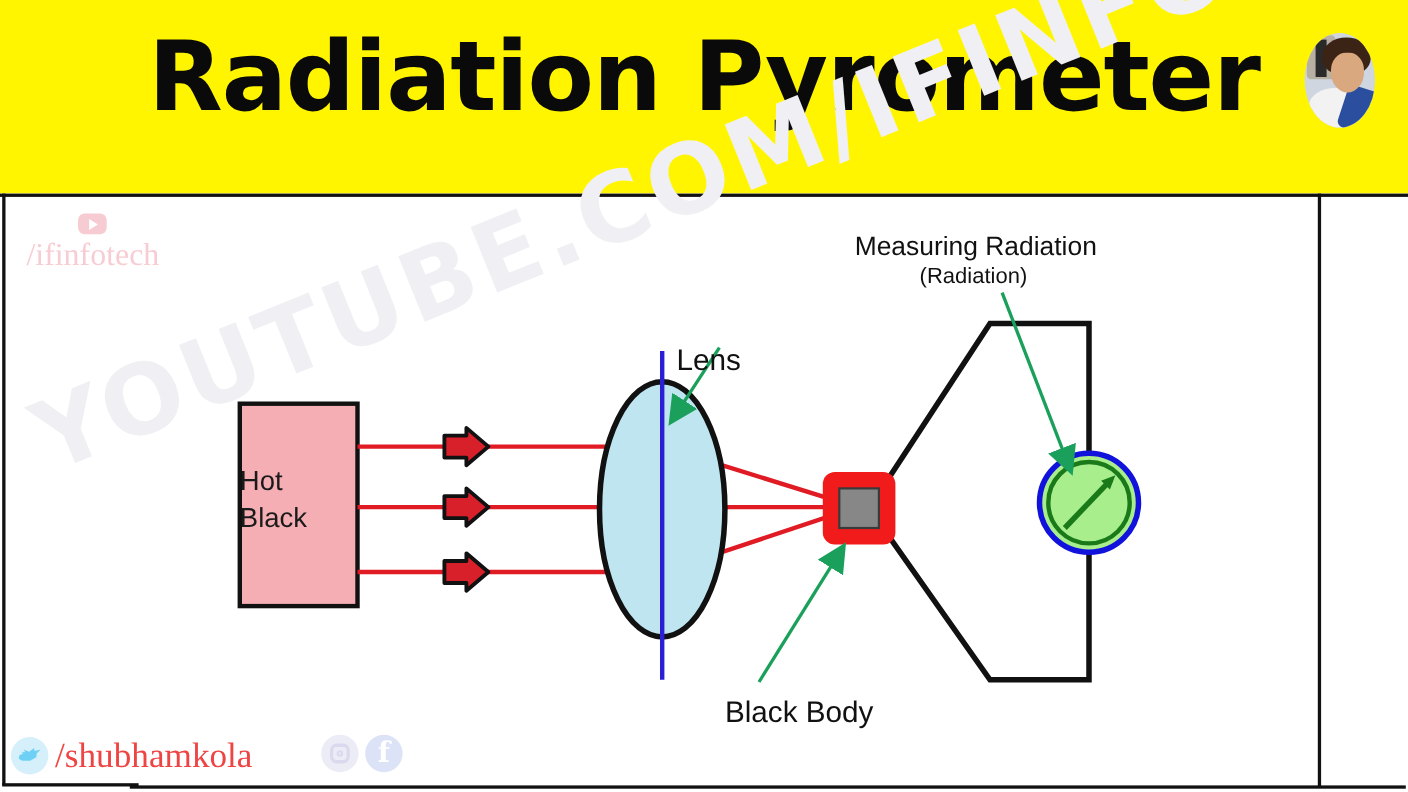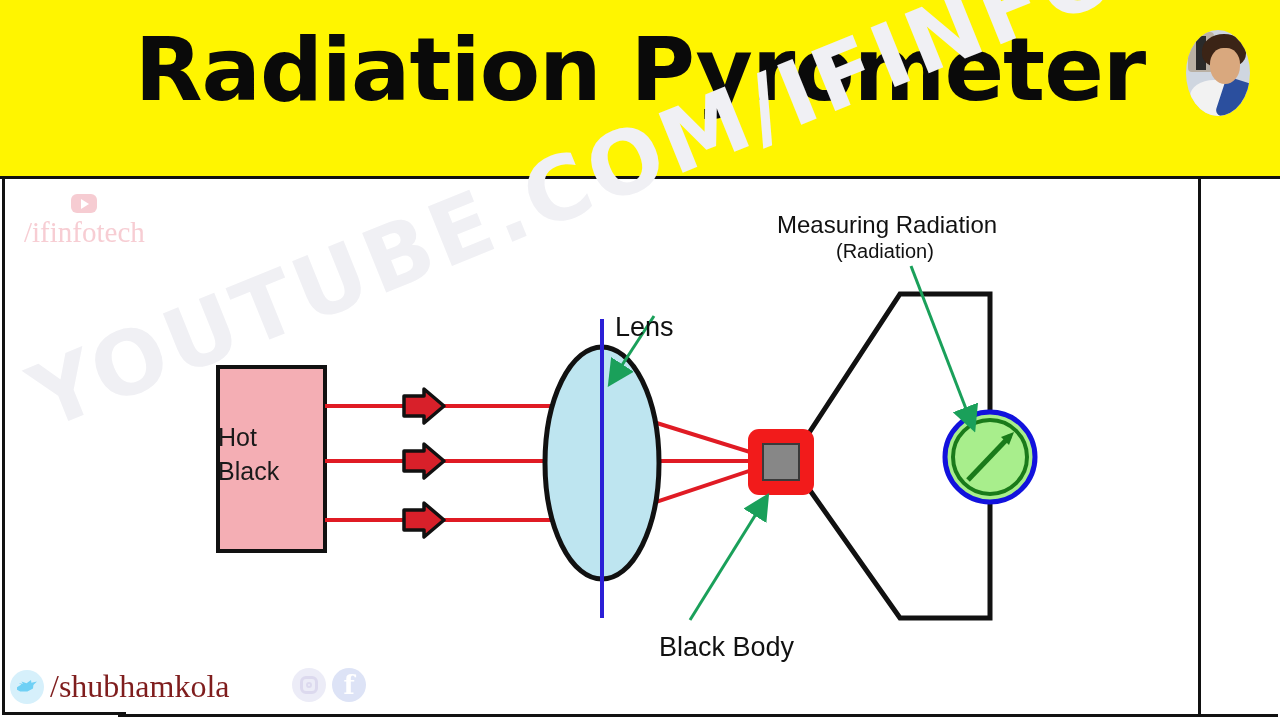--- a/index.html
+++ b/index.html
@@ -86,21 +86,21 @@
     font-family:"Liberation Serif", serif; font-size:29px;
     color:#f7cdd3; letter-spacing:0px;
   }
 
   
   .social-group { position:absolute; display:flex; align-items:center; gap:6px; }
   #social-twitter { left:10px;  top:668px; }
   #social-meta    { left:292px; top:668px; }
   .social-text {
     font-family:"Liberation Serif", serif; font-size:32px;
-    color:#7f1d1d; white-space:nowrap;
+    color:#ef4444; white-space:nowrap;
   }
   .ic { width:34px; height:34px; border-radius:50%; position:relative; }
   .ic-tw { background:#d6f0fb; }
   .ic-tw .bird {
     position:absolute; left:7px; top:9px; width:20px; height:16px;
     background:#6fd0f5;
     clip-path:polygon(0% 55%, 22% 38%, 8% 30%, 30% 33%, 22% 18%, 48% 30%, 70% 10%, 72% 26%, 100% 18%, 82% 40%, 80% 62%, 52% 82%, 16% 82%, 0% 70%);
   }
   .ic-ig { background:#ececf7; }
   .ic-ig .sq {

